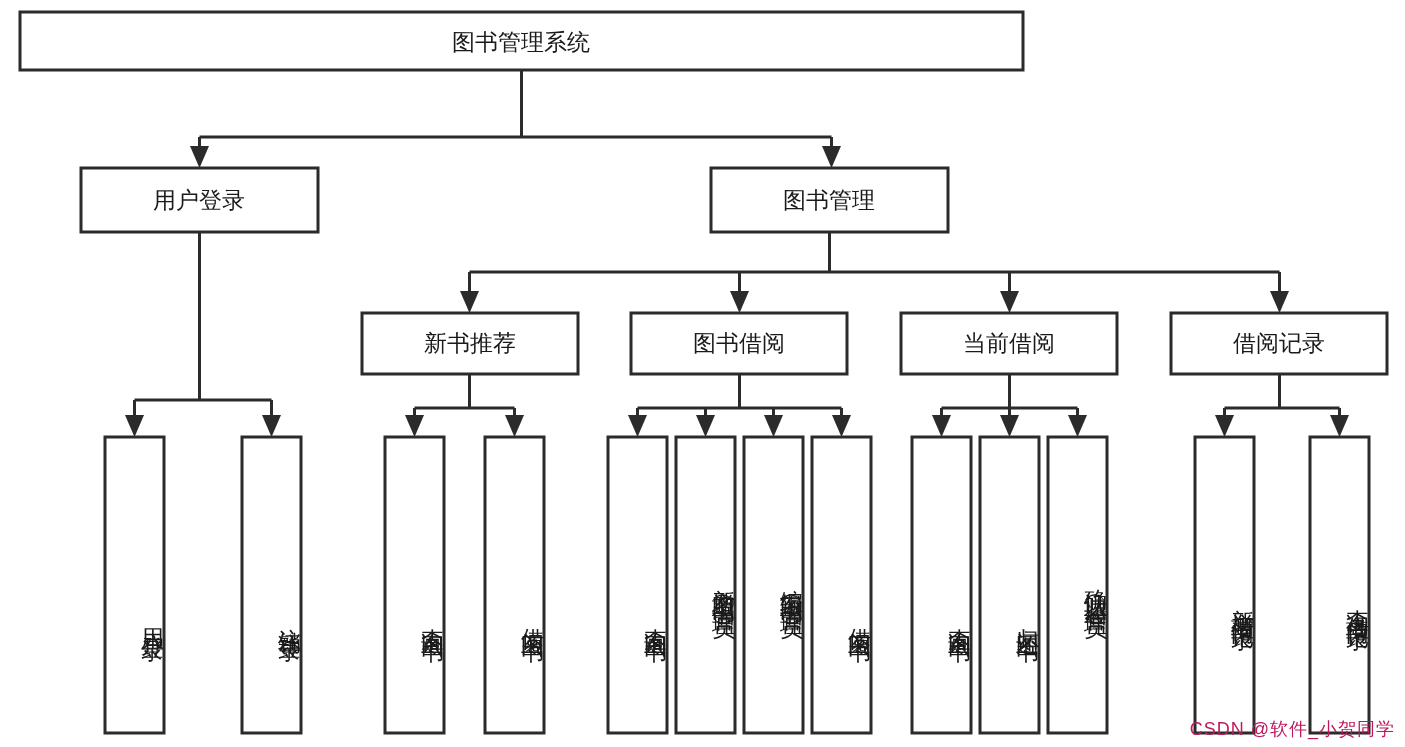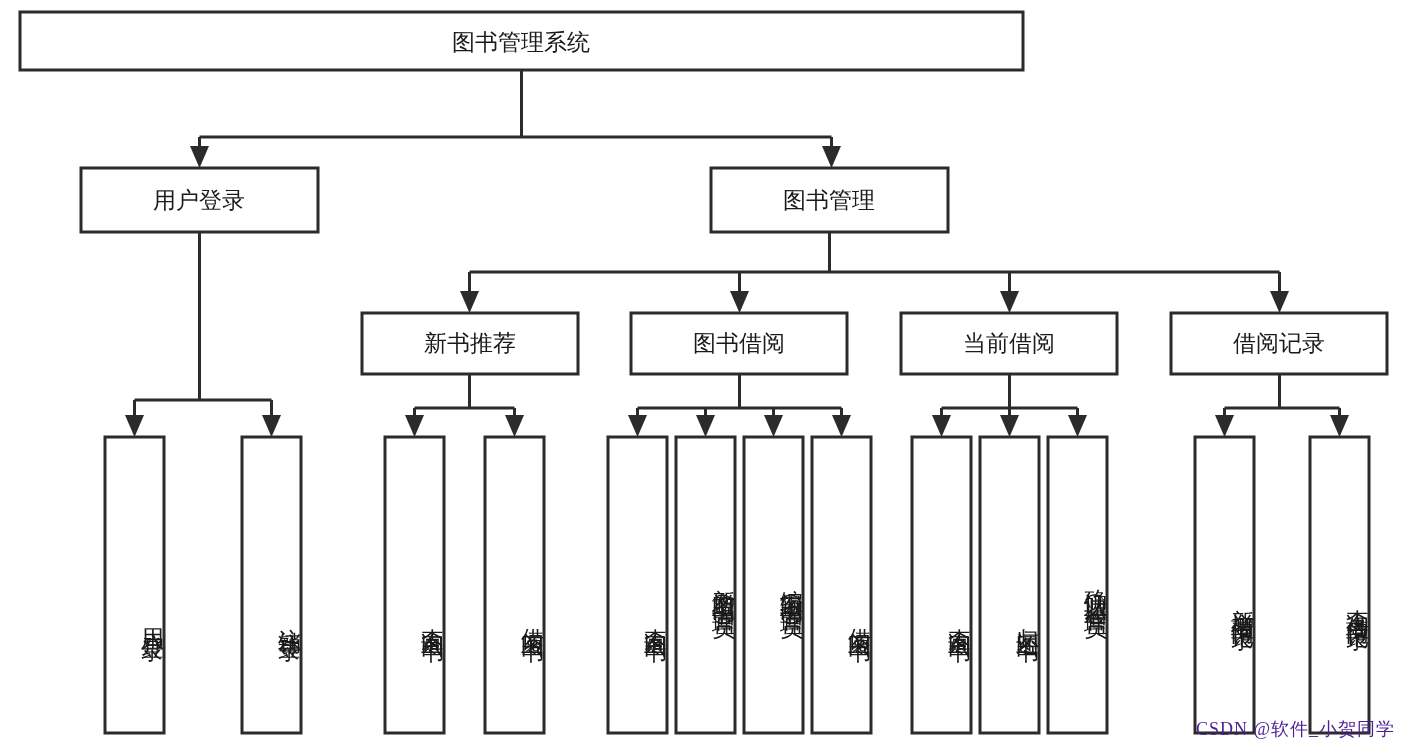--- a/index.html
+++ b/index.html
@@ -66,23 +66,23 @@
     line-height: 1.0;
     color: #1a1a1a;
     letter-spacing: 4px;
     white-space: nowrap;
     pointer-events: none;
   }
   .watermark {
     position: absolute;
     right: 10px;
     bottom: 6px;
-    font-family: Liberation Serif, serif;
+    font-family: Liberation Sans, sans-serif;
     font-size: 18px;
-    color: #4c1d95;
+    color: #be185d;
     letter-spacing: 1px;
     white-space: nowrap;
   }
 </style>
 </head>
 <body>
 
 <div id="diagram-root">
 
   <svg class="flow" viewBox="0 0 1405 747">

